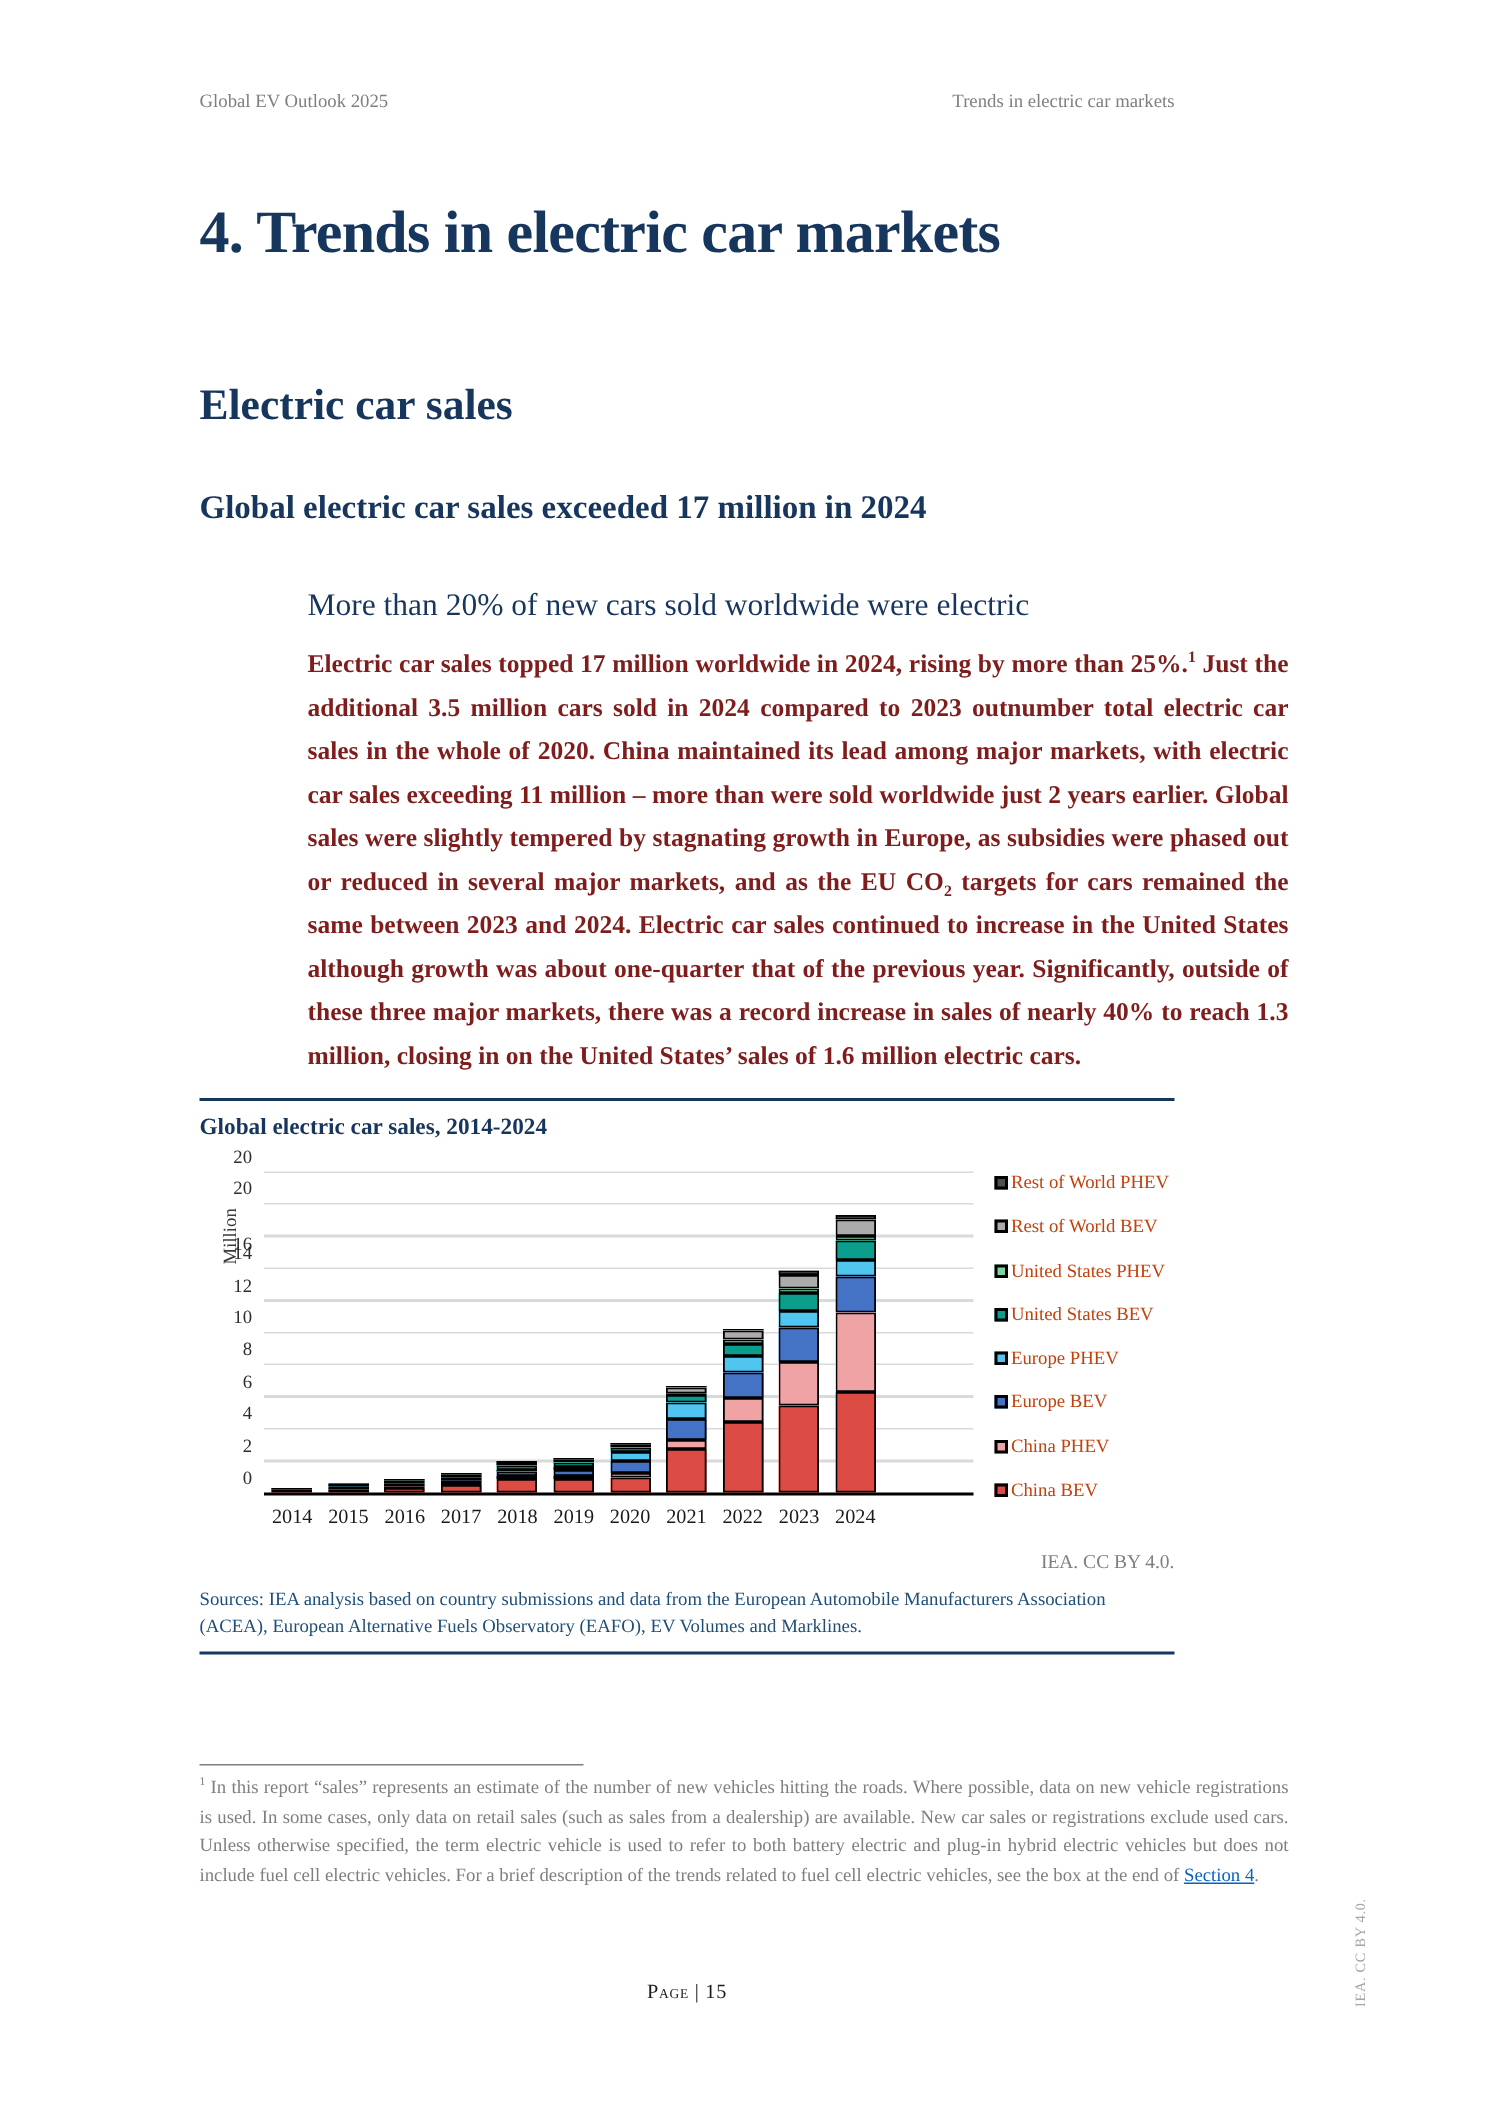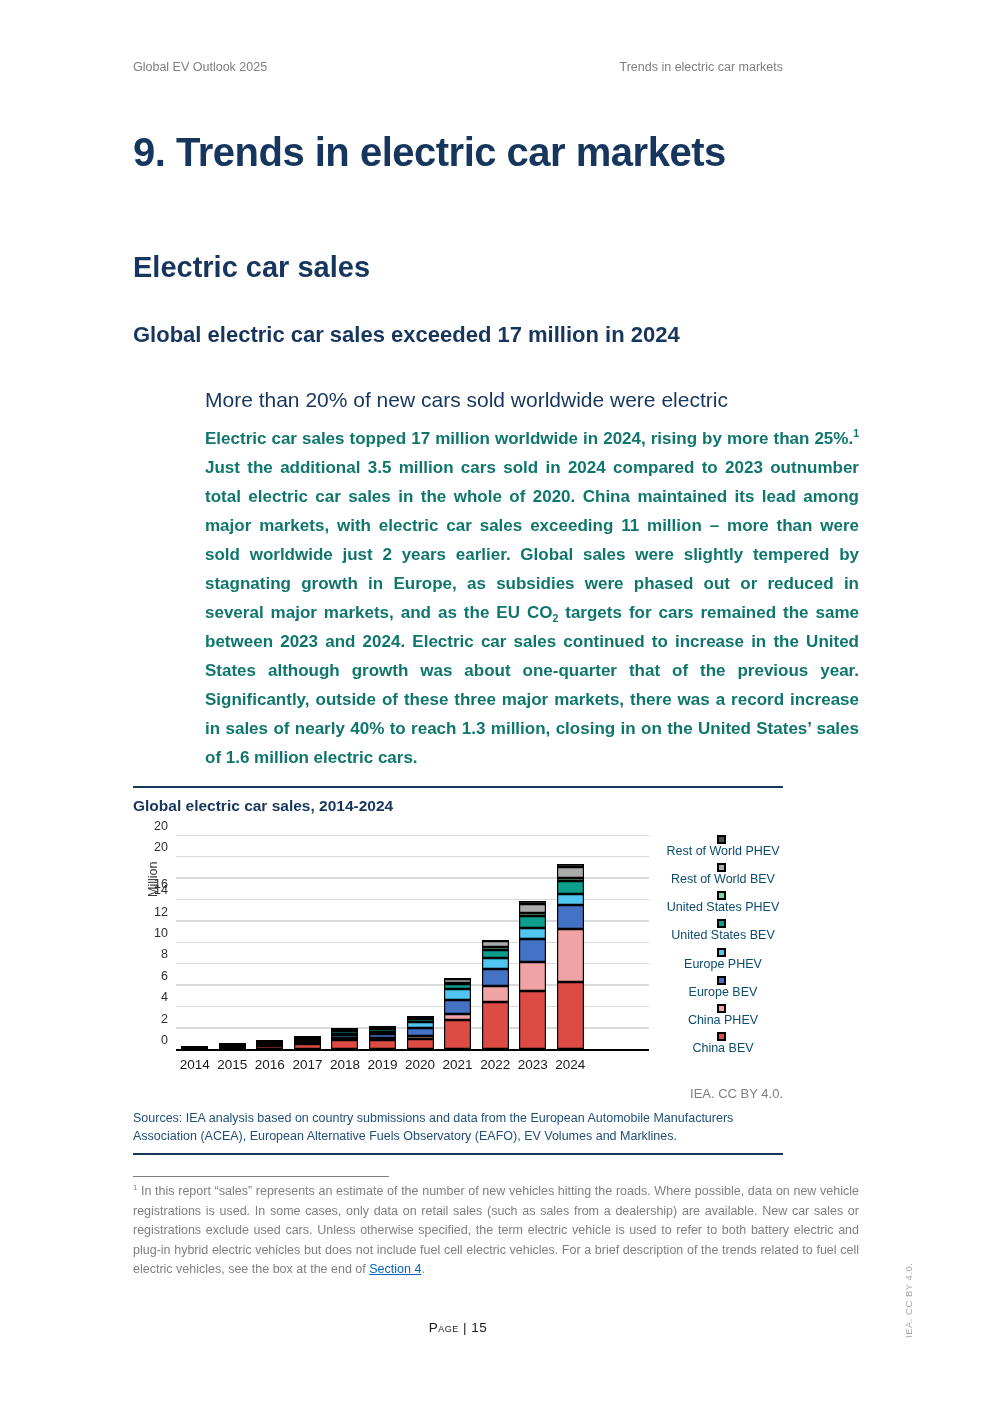--- a/index.html
+++ b/index.html
@@ -1,32 +1,32 @@
 <!DOCTYPE html>
 <html><head>
 <meta charset="utf-8">
 <style>
   * { margin:0; padding:0; box-sizing:border-box; }
   html,body { background:#fff; }
   .page {
     position:relative; width:916px; height:1403px; background:#fff;
-    font-family:Liberation Sans, sans-serif; color:#000; overflow:hidden;
+    font-family:Liberation Serif, serif; color:#000; overflow:hidden;
   }
   .content { padding:0 133px; }
 
   .header { padding-top:60px; display:flex; justify-content:space-between;
     font-size:12.5px; color:#7f7f7f; }
 
   .h1 { margin-top:56px; font-size:40px; font-weight:bold; color:#17365d; letter-spacing:-0.5px; }
   .h2 { margin-top:76px; font-size:29px; font-weight:bold; color:#17365d; }
   .h3 { margin-top:38px; font-size:22px; font-weight:bold; color:#17365d; }
   .lead { margin:40px 0 0 72px; font-size:21px; font-weight:normal; color:#17365d; }
 
   .bodypara { margin:12px 0 0 72px; width:654px; font-size:17px; font-weight:bold;
-    line-height:29px; text-align:justify; color:#0f766e; }
+    line-height:29px; text-align:justify; color:#7f1d1d; }
   .bodypara sup { font-size:62%; vertical-align:super; line-height:0; }
   .bodypara sub { font-size:62%; vertical-align:sub; line-height:0; }
 
   .chart-rule { margin-top:14px; border:none; border-top:2.5px solid #17365d; }
   .chart-title { margin-top:9px; font-size:15.5px; font-weight:bold; color:#17365d; }
 
   .chart-body { margin-top:10px; display:flex; }
   .ylab-col { width:18px; position:relative; }
   .y-axis-label { position:absolute; left:13px; top:72px; transform:rotate(-90deg);
     transform-origin:0 0; font-size:12.5px; color:#3a3a3a; white-space:nowrap; }
@@ -37,21 +37,21 @@
   .gridline { position:absolute; left:0; right:0; height:1.5px; background:#d9d9d9; }
   .bars-row { position:absolute; left:0; right:60px; top:0; bottom:0; display:flex; }
   .bar-slot { flex:1; display:flex; align-items:flex-end; justify-content:center; }
   .bar { display:flex; flex-direction:column-reverse; width:27px; }
   .seg { width:100%; box-shadow: inset 0 0 0 1.2px #000; }
   .x-labels { display:flex; margin-top:6px; padding-right:60px; }
   .xlabel { flex:1; text-align:center; font-size:13.5px; color:#1a1a1a; }
 
   .legend-col { width:148px; padding-left:14px; margin-top:10px; height:220px;
     display:flex; flex-direction:column; justify-content:space-between; }
-  .legend-item { display:flex; align-items:center; font-size:12.5px; color:#0c4a6e;flex-direction:column; }
+  .legend-item { display:flex; align-items:center; font-size:12.5px; color:#c2410c; }
   .swatch { width:9px; height:9px; border:2px solid #000; margin-right:2px; flex:none; }
 
   .chart-credit { margin-top:14px; text-align:right; font-size:13px; color:#7f7f7f; }
 
   .notes-block { margin-top:8px; font-size:12.5px; line-height:18px; color:#1f4e79; }
   .bottom-rule { margin-top:8px; border:none; border-top:2px solid #17375e; }
 
   .footnote-block { position:absolute; left:133px; top:1176px; width:726px; }
   .footnote-sep { width:256px; border:none; border-top:1px solid #7f7f7f; }
   .footnote { margin-top:5px; font-size:12.5px; line-height:19.5px; color:#7f7f7f; text-align:justify; }
@@ -66,21 +66,21 @@
 </head>
 <body>
 
 <div class="page">
   <div class="content">
     <div class="header">
       <span>Global EV Outlook 2025</span>
       <span>Trends in electric car markets</span>
     </div>
 
-    <div class="h1">9. Trends in electric car markets</div>
+    <div class="h1">4. Trends in electric car markets</div>
     <div class="h2">Electric car sales</div>
     <div class="h3">Global electric car sales exceeded 17 million in 2024</div>
     <div class="lead">More than 20% of new cars sold worldwide were electric</div>
 
     <p class="bodypara">Electric car sales topped 17 million worldwide in 2024, rising by more than 25%.<sup>1</sup> Just the additional 3.5 million cars sold in 2024 compared to 2023 outnumber total electric car sales in the whole of 2020. China maintained its lead among major markets, with electric car sales exceeding 11 million – more than were sold worldwide just 2 years earlier. Global sales were slightly tempered by stagnating growth in Europe, as subsidies were phased out or reduced in several major markets, and as the EU CO<sub>2</sub> targets for cars remained the same between 2023 and 2024. Electric car sales continued to increase in the United States although growth was about one-quarter that of the previous year. Significantly, outside of these three major markets, there was a record increase in sales of nearly 40% to reach 1.3 million, closing in on the United States’ sales of 1.6 million electric cars.</p>
 
     <hr class="chart-rule">
     <div class="chart-title">Global electric car sales, 2014-2024</div>
 
     <div class="chart-body">

